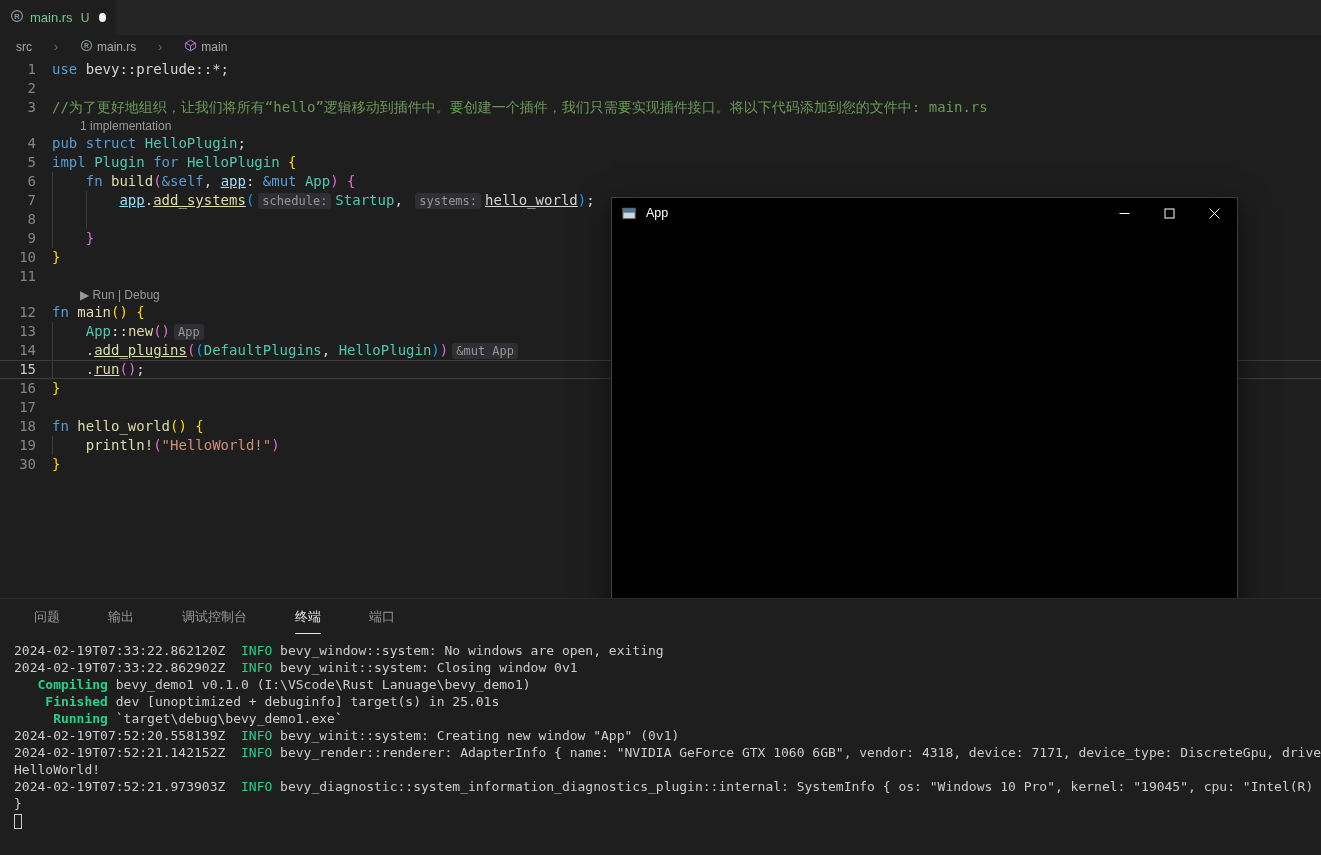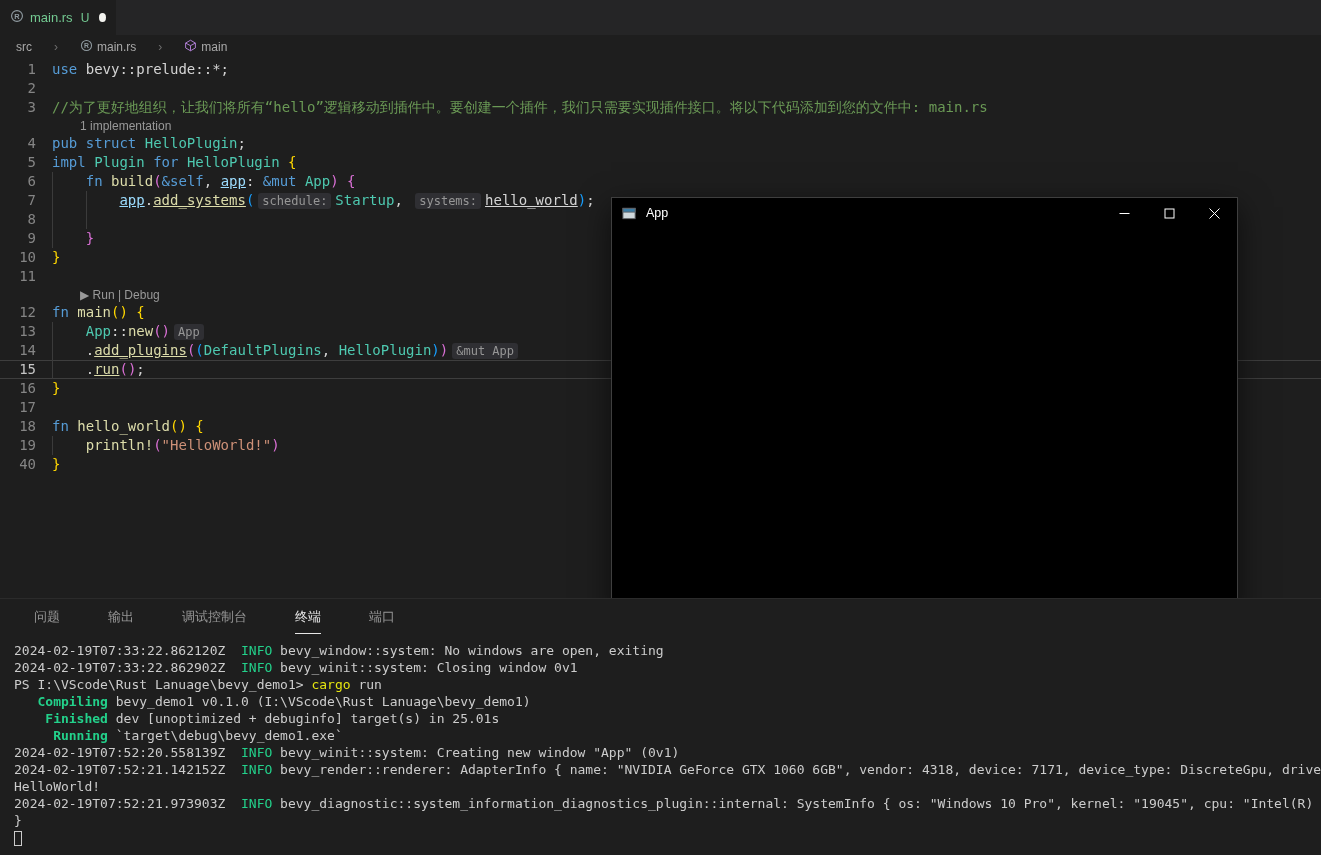--- a/index.html
+++ b/index.html
@@ -134,21 +134,21 @@
       <div class="code-line"><span class="gutter">11</span><span></span></div>
       <div class="code-line lens-line"><span class="gutter"></span><span><span class="tk-lens">▶ Run | Debug</span></span></div>
       <div class="code-line"><span class="gutter">12</span><span><span class="tk-kw">fn </span><span class="tk-fn">main</span><span class="tk-b1">()</span><span class="tk-pl"> </span><span class="tk-b1">{</span></span></div>
       <div class="code-line"><span class="gutter">13</span><span class="guide" style="left: 52px;"></span><span><span class="tk-pl">    </span><span class="tk-ty">App</span><span class="tk-pl">::</span><span class="tk-fn">new</span><span class="tk-b2">()</span><span class="tk-inlay">App</span></span></div>
       <div class="code-line"><span class="gutter">14</span><span class="guide" style="left: 52px;"></span><span><span class="tk-pl">    .</span><span class="tk-fnu">add_plugins</span><span class="tk-b2">(</span><span class="tk-b3">(</span><span class="tk-ty">DefaultPlugins</span><span class="tk-pl">, </span><span class="tk-ty">HelloPlugin</span><span class="tk-b3">)</span><span class="tk-b2">)</span><span class="tk-inlay">&amp;mut App</span></span></div>
       <div class="code-line current-line"><span class="gutter">15</span><span class="guide" style="left: 52px;"></span><span><span class="tk-pl">    .</span><span class="tk-fnu">run</span><span class="tk-b2">()</span><span class="tk-pl">;</span></span></div>
       <div class="code-line"><span class="gutter">16</span><span><span class="tk-b1">}</span></span></div>
       <div class="code-line"><span class="gutter">17</span><span></span></div>
       <div class="code-line"><span class="gutter">18</span><span><span class="tk-kw">fn </span><span class="tk-fn">hello_world</span><span class="tk-b1">()</span><span class="tk-pl"> </span><span class="tk-b1">{</span></span></div>
       <div class="code-line"><span class="gutter">19</span><span class="guide" style="left: 52px;"></span><span><span class="tk-pl">    </span><span class="tk-fn">println!</span><span class="tk-b2">(</span><span class="tk-str">"HelloWorld!"</span><span class="tk-b2">)</span></span></div>
-      <div class="code-line"><span class="gutter">40</span><span><span class="tk-b1">}</span></span></div>
+      <div class="code-line"><span class="gutter">30</span><span><span class="tk-b1">}</span></span></div>
     </div>
 
   <div class="app-window">
     <div class="app-titlebar">
       <span class="app-icon">
         <svg width="15" height="15" viewBox="0 0 16 16">
           <rect x="1" y="2.5" width="13" height="11" fill="#cfd8dc" stroke="#5f6368"></rect>
           <rect x="1" y="2.5" width="13" height="4" fill="#3a7ca5" stroke="#5f6368"></rect>
         </svg>
       </span>
@@ -178,21 +178,20 @@
   <div class="panel-tabs">
     <span class="ptab">问题</span>
     <span class="ptab">输出</span>
     <span class="ptab">调试控制台</span>
     <span class="ptab active">终端</span>
     <span class="ptab">端口</span>
   </div>
   <div class="terminal">
       <div class="term-line"><span class="tk-tfg">2024-02-19T07:33:22.862120Z  </span><span class="tk-tinfo">INFO</span><span class="tk-tfg"> bevy_window::system: No windows are open, exiting</span></div>
       <div class="term-line"><span class="tk-tfg">2024-02-19T07:33:22.862902Z  </span><span class="tk-tinfo">INFO</span><span class="tk-tfg"> bevy_winit::system: Closing window 0v1</span></div>
-      <div class="term-line"><span class="tk-tfg">PS I:\VScode\Rust Lanuage\bevy_demo1&gt; </span><span class="tk-tyel">cargo</span><span class="tk-tfg"> run</span></div>
       <div class="term-line"><span class="tk-tfg">   </span><span class="tk-tgb">Compiling</span><span class="tk-tfg"> bevy_demo1 v0.1.0 (I:\VScode\Rust Lanuage\bevy_demo1)</span></div>
       <div class="term-line"><span class="tk-tfg">    </span><span class="tk-tgb">Finished</span><span class="tk-tfg"> dev [unoptimized + debuginfo] target(s) in 25.01s</span></div>
       <div class="term-line"><span class="tk-tfg">     </span><span class="tk-tgb">Running</span><span class="tk-tfg"> `target\debug\bevy_demo1.exe`</span></div>
       <div class="term-line"><span class="tk-tfg">2024-02-19T07:52:20.558139Z  </span><span class="tk-tinfo">INFO</span><span class="tk-tfg"> bevy_winit::system: Creating new window "App" (0v1)</span></div>
       <div class="term-line"><span class="tk-tfg">2024-02-19T07:52:21.142152Z  </span><span class="tk-tinfo">INFO</span><span class="tk-tfg"> bevy_render::renderer: AdapterInfo { name: "NVIDIA GeForce GTX 1060 6GB", vendor: 4318, device: 7171, device_type: DiscreteGpu, driver: "", driver_info:</span></div>
       <div class="term-line"><span class="tk-tfg">HelloWorld!</span></div>
       <div class="term-line"><span class="tk-tfg">2024-02-19T07:52:21.973903Z  </span><span class="tk-tinfo">INFO</span><span class="tk-tfg"> bevy_diagnostic::system_information_diagnostics_plugin::internal: SystemInfo { os: "Windows 10 Pro", kernel: "19045", cpu: "Intel(R) Core(TM) i7-8700K CP</span></div>
       <div class="term-line"><span class="tk-tfg">}</span></div>
       <div class="term-line"><span class="term-cursor"></span></div>
     </div>

